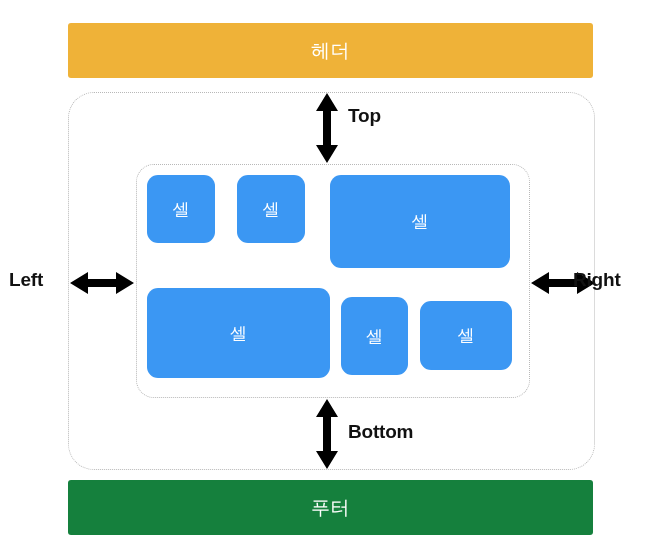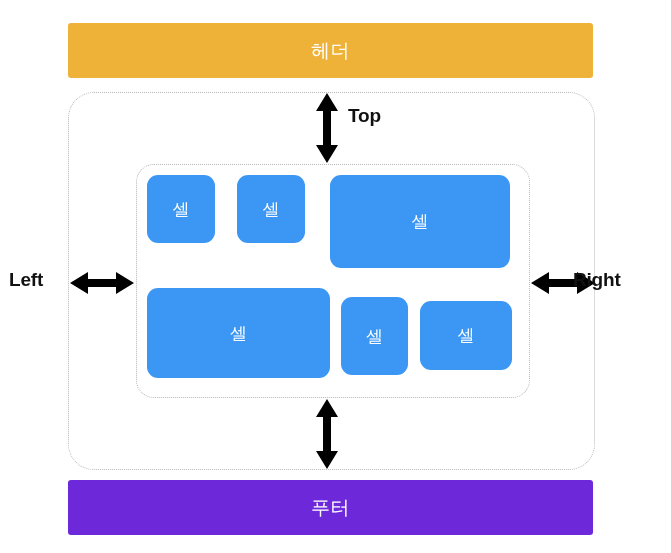--- a/index.html
+++ b/index.html
@@ -36,21 +36,21 @@
     box-sizing: border-box;
   }
   #header-bar {
     top: 23px;
     height: 55px;
     background: #efb238;
   }
   #footer-bar {
     top: 480px;
     height: 55px;
-    background: #6d28d9;
+    background: #15803d;
   }
 
   
   #outer-container {
     position: absolute;
     left: 68px;
     top: 92px;
     width: 527px;
     height: 378px;
     border: 1px dotted #b8b8b8;
@@ -157,20 +157,21 @@
       <polygon points="15,1 26,19 19,19 19,53 26,53 15,71 4,53 11,53 11,19 4,19" fill="#000000"></polygon>
     </svg>
   </div>
   <div class="arrow-label" id="label-top">Top</div>
 
   <div class="arrow-v" id="arrow-bottom">
     <svg width="30" height="72" viewBox="0 0 30 72" xmlns="http://www.w3.org/2000/svg">
       <polygon points="15,1 26,19 19,19 19,53 26,53 15,71 4,53 11,53 11,19 4,19" fill="#000000"></polygon>
     </svg>
   </div>
+  <div class="arrow-label" id="label-bottom">Bottom</div>
 
   <div class="arrow-h" id="arrow-left">
     <svg width="66" height="30" viewBox="0 0 66 30" xmlns="http://www.w3.org/2000/svg">
       <polygon points="1,15 19,4 19,11 47,11 47,4 65,15 47,26 47,19 19,19 19,26" fill="#000000"></polygon>
     </svg>
   </div>
   <div class="arrow-label" id="label-left">Left</div>
 
   <div class="arrow-h" id="arrow-right">
     <svg width="66" height="30" viewBox="0 0 66 30" xmlns="http://www.w3.org/2000/svg">

